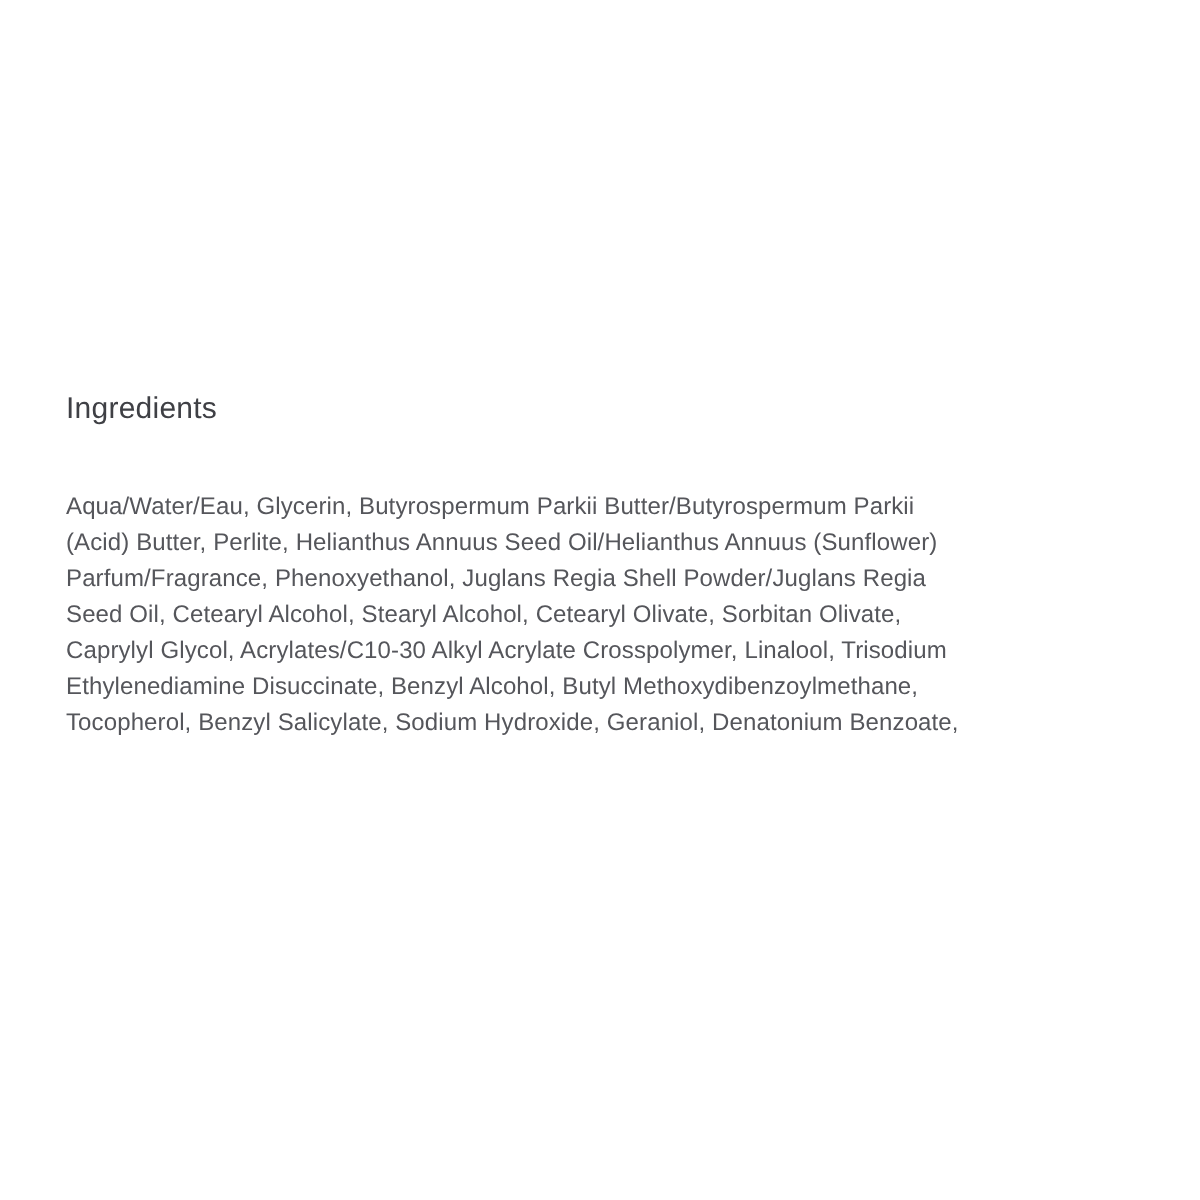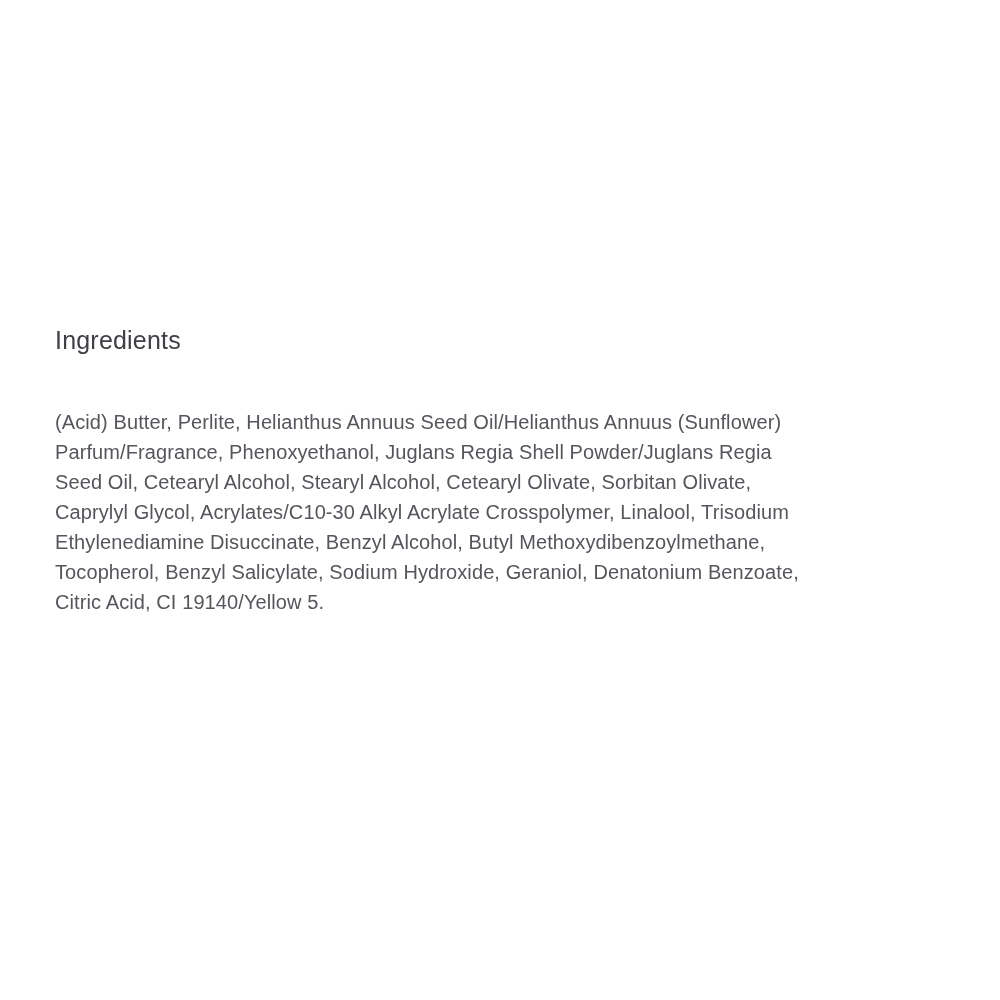--- a/index.html
+++ b/index.html
@@ -46,21 +46,21 @@
   .ingredients-line {
     white-space: nowrap;
   }
 </style>
 </head>
 <body>
 
 <section class="ingredients-section">
   <h2 class="ingredients-heading">Ingredients</h2>
   <div class="ingredients-text">
+      <div class="ingredients-line">Aqua/Water/Eau, Glycerin, Butyrospermum Parkii Butter/Butyrospermum Parkii</div>
       <div class="ingredients-line">(Acid) Butter, Perlite, Helianthus Annuus Seed Oil/Helianthus Annuus (Sunflower)</div>
       <div class="ingredients-line">Parfum/Fragrance, Phenoxyethanol, Juglans Regia Shell Powder/Juglans Regia</div>
       <div class="ingredients-line">Seed Oil, Cetearyl Alcohol, Stearyl Alcohol, Cetearyl Olivate, Sorbitan Olivate,</div>
       <div class="ingredients-line">Caprylyl Glycol, Acrylates/C10-30 Alkyl Acrylate Crosspolymer, Linalool, Trisodium</div>
       <div class="ingredients-line">Ethylenediamine Disuccinate, Benzyl Alcohol, Butyl Methoxydibenzoylmethane,</div>
       <div class="ingredients-line">Tocopherol, Benzyl Salicylate, Sodium Hydroxide, Geraniol, Denatonium Benzoate,</div>
-      <div class="ingredients-line">Citric Acid, CI 19140/Yellow 5.</div>
     </div>
 </section>
 
 </body></html>

